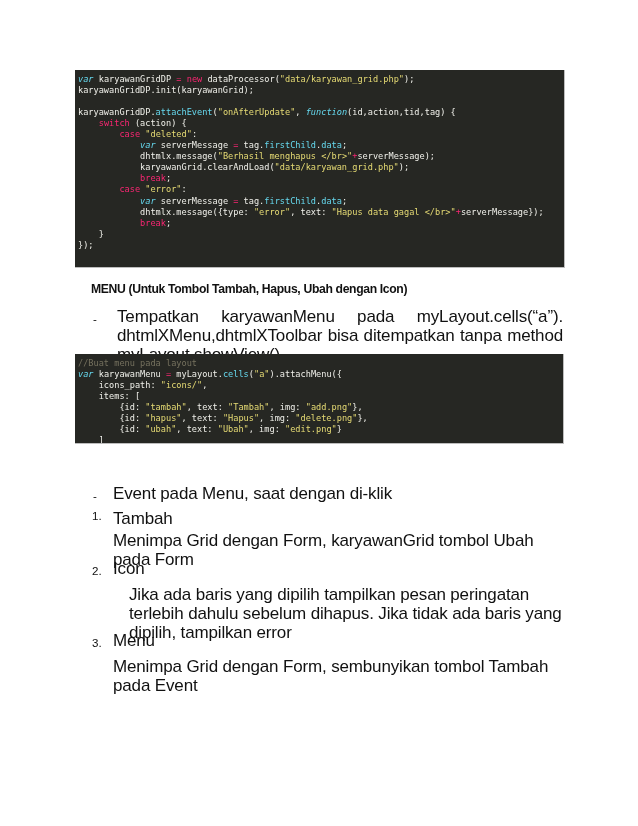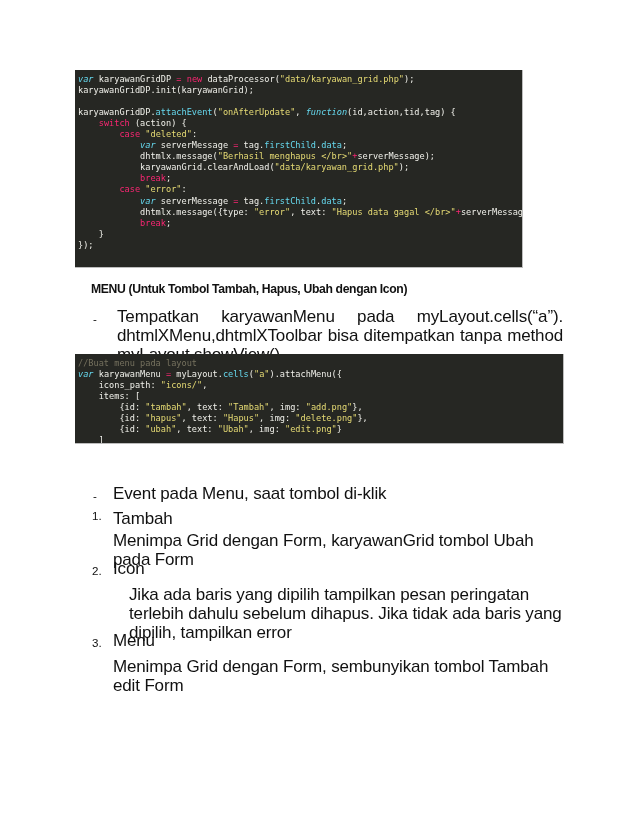--- a/index.html
+++ b/index.html
@@ -30,21 +30,21 @@
       overflow: hidden;
     }
     .code-block .line { height: 11.05px; }
     .kw { color: #66d9ef; font-style: italic; }
     .op { color: #f92672; }
     .str { color: #e6db74; }
     .prop { color: #66d9ef; }
     .cm { color: #75715e; }
     .plain { color: #f0f0ea; }
 
-    #code1 { left: 75px; top: 70px; width: 448px; height: 198px; }
+    #code1 { left: 75px; top: 70px; width: 490px; height: 198px; }
     #code2 { left: 75px; top: 354px; width: 489px; height: 90px; }
 
     .heading {
       position: absolute;
       left: 75px;
       top: 282px;
       font-weight: bold;
       font-size: 12.2px;
       letter-spacing: -0.35px;
       color: #111;
@@ -73,25 +73,25 @@
 <div id="code1" class="code-block"><div class="line"><span class="kw">var</span><span class="plain"> karyawanGridDP </span><span class="op">=</span><span class="plain"> </span><span class="op">new</span><span class="plain"> dataProcessor(</span><span class="str">"data/karyawan_grid.php"</span><span class="plain">);</span></div><div class="line"><span class="plain">karyawanGridDP.init(karyawanGrid);</span></div><div class="line"> </div><div class="line"><span class="plain">karyawanGridDP.</span><span class="prop">attachEvent</span><span class="plain">(</span><span class="str">"onAfterUpdate"</span><span class="plain">, </span><span class="kw">function</span><span class="plain">(id,action,tid,tag) {</span></div><div class="line"><span class="plain">    </span><span class="op">switch</span><span class="plain"> (action) {</span></div><div class="line"><span class="plain">        </span><span class="op">case</span><span class="plain"> </span><span class="str">"deleted"</span><span class="plain">:</span></div><div class="line"><span class="plain">            </span><span class="kw">var</span><span class="plain"> serverMessage </span><span class="op">=</span><span class="plain"> tag.</span><span class="prop">firstChild</span><span class="plain">.</span><span class="prop">data</span><span class="plain">;</span></div><div class="line"><span class="plain">            dhtmlx.message(</span><span class="str">"Berhasil menghapus &lt;/br&gt;"</span><span class="op">+</span><span class="plain">serverMessage);</span></div><div class="line"><span class="plain">            karyawanGrid.clearAndLoad(</span><span class="str">"data/karyawan_grid.php"</span><span class="plain">);</span></div><div class="line"><span class="plain">            </span><span class="op">break</span><span class="plain">;</span></div><div class="line"><span class="plain">        </span><span class="op">case</span><span class="plain"> </span><span class="str">"error"</span><span class="plain">:</span></div><div class="line"><span class="plain">            </span><span class="kw">var</span><span class="plain"> serverMessage </span><span class="op">=</span><span class="plain"> tag.</span><span class="prop">firstChild</span><span class="plain">.</span><span class="prop">data</span><span class="plain">;</span></div><div class="line"><span class="plain">            dhtmlx.message({type: </span><span class="str">"error"</span><span class="plain">, text: </span><span class="str">"Hapus data gagal &lt;/br&gt;"</span><span class="op">+</span><span class="plain">serverMessage});</span></div><div class="line"><span class="plain">            </span><span class="op">break</span><span class="plain">;</span></div><div class="line"><span class="plain">    }</span></div><div class="line"><span class="plain">});</span></div></div>
 
 <div class="heading">MENU (Untuk Tombol Tambah, Hapus, Ubah dengan Icon)</div>
 
 <span class="marker" style="left:93px; top:312px;">-</span>
 <div class="para justify" style="left:117px; top:307px; width:446px;">Tempatkan karyawanMenu pada myLayout.cells(“a”). dhtmlXMenu,dhtmlXToolbar bisa ditempatkan tanpa method myLayout.showView().</div>
 
 <div id="code2" class="code-block"><div class="line"><span class="cm">//Buat menu pada layout</span></div><div class="line"><span class="kw">var</span><span class="plain"> karyawanMenu </span><span class="op">=</span><span class="plain"> myLayout.</span><span class="prop">cells</span><span class="plain">(</span><span class="str">"a"</span><span class="plain">).attachMenu({</span></div><div class="line"><span class="plain">    icons_path: </span><span class="str">"icons/"</span><span class="plain">,</span></div><div class="line"><span class="plain">    items: [</span></div><div class="line"><span class="plain">        {id: </span><span class="str">"tambah"</span><span class="plain">, text: </span><span class="str">"Tambah"</span><span class="plain">, img: </span><span class="str">"add.png"</span><span class="plain">},</span></div><div class="line"><span class="plain">        {id: </span><span class="str">"hapus"</span><span class="plain">, text: </span><span class="str">"Hapus"</span><span class="plain">, img: </span><span class="str">"delete.png"</span><span class="plain">},</span></div><div class="line"><span class="plain">        {id: </span><span class="str">"ubah"</span><span class="plain">, text: </span><span class="str">"Ubah"</span><span class="plain">, img: </span><span class="str">"edit.png"</span><span class="plain">}</span></div><div class="line"><span class="plain">    ]</span></div><div class="line"><span class="plain">});</span></div></div>
 
 <span class="marker" style="left:93px; top:489px;">-</span>
-<div class="para" style="left:113px; top:484px; width:450px;">Event pada Menu, saat tombol di-klik</div>
+<div class="para" style="left:113px; top:484px; width:450px;">Event pada Menu, saat dengan di-klik</div>
 
 <span class="marker" style="left:92px; top:509px;">1.</span>
 <div class="para" style="left:113px; top:509px;">Tambah</div>
 <div class="para" style="left:113px; top:531px; width:450px;">Menimpa Grid dengan Form, karyawanGrid tombol Ubah pada Form</div>
 
 <span class="marker" style="left:92px; top:564px;">2.</span>
 <div class="para" style="left:113px; top:559px;">Icon</div>
 <div class="para" style="left:113px; top:585px; width:455px;margin-left:16px;">Jika ada baris yang dipilih tampilkan pesan peringatan terlebih dahulu sebelum dihapus. Jika tidak ada baris yang dipilih, tampilkan  error</div>
 
 <span class="marker" style="left:92px; top:636px;">3.</span>
 <div class="para" style="left:113px; top:631px;">Menu</div>
-<div class="para" style="left:113px; top:657px; width:450px;">Menimpa Grid dengan Form, sembunyikan tombol Tambah edit Form</div>
+<div class="para" style="left:113px; top:657px; width:450px;">Menimpa Grid dengan Form, sembunyikan tombol Tambah pada Event</div>
 
 </body></html>

